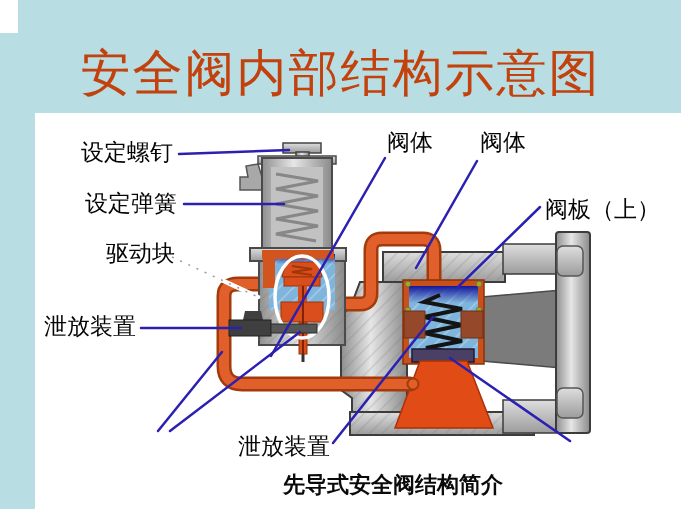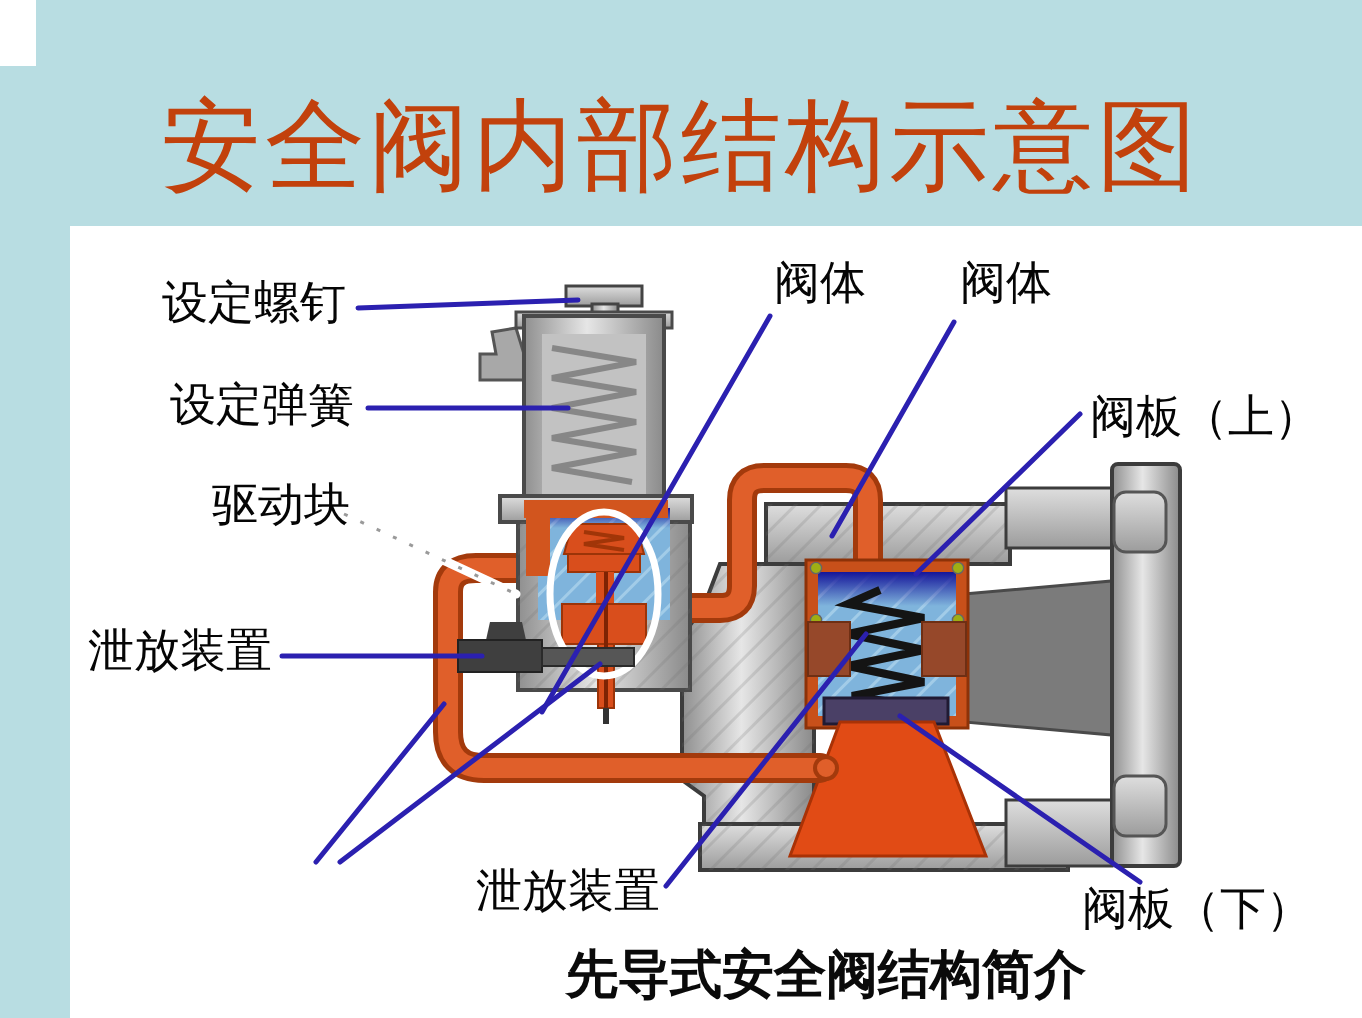--- a/index.html
+++ b/index.html
@@ -28,21 +28,21 @@
   svg.diagram{
     position:absolute;left:0;top:0;width:681px;height:509px;z-index:2;
   }
   .lbl{
     position:absolute;z-index:3;
     font-size:23px;font-weight:400;color:#050505;line-height:1.0;
     white-space:nowrap;letter-spacing:0px;
   }
   .caption{
     position:absolute;left:283px;top:470px;z-index:3;
-    font-size:26px;font-weight:700;color:#0a0a0a;white-space:nowrap;
+    font-size:22px;font-weight:700;color:#0a0a0a;white-space:nowrap;
   }
 </style>
 </head>
 <body>
 
 <div class="page">
 
   <div class="corner-mark"></div>
 
   <h1 class="page-title">安全阀内部结构示意图</h1>
@@ -184,17 +184,16 @@
   </svg>
 
   <div class="lbl" style="left:81px;top:141px">设定螺钉</div>
   <div class="lbl" style="left:85px;top:192px">设定弹簧</div>
   <div class="lbl" style="left:106px;top:242px">驱动块</div>
   <div class="lbl" style="left:44px;top:315px">泄放装置</div>
   <div class="lbl" style="left:238px;top:435px">泄放装置</div>
   <div class="lbl" style="left:387px;top:131px">阀体</div>
   <div class="lbl" style="left:480px;top:131px">阀体</div>
   <div class="lbl" style="left:545px;top:198px">阀板（上）</div>
-  <div class="lbl" style="left:541px;top:444px">阀板（下）</div>
 
   <div class="caption">先导式安全阀结构简介</div>
 
 </div>
 
 </body></html>

